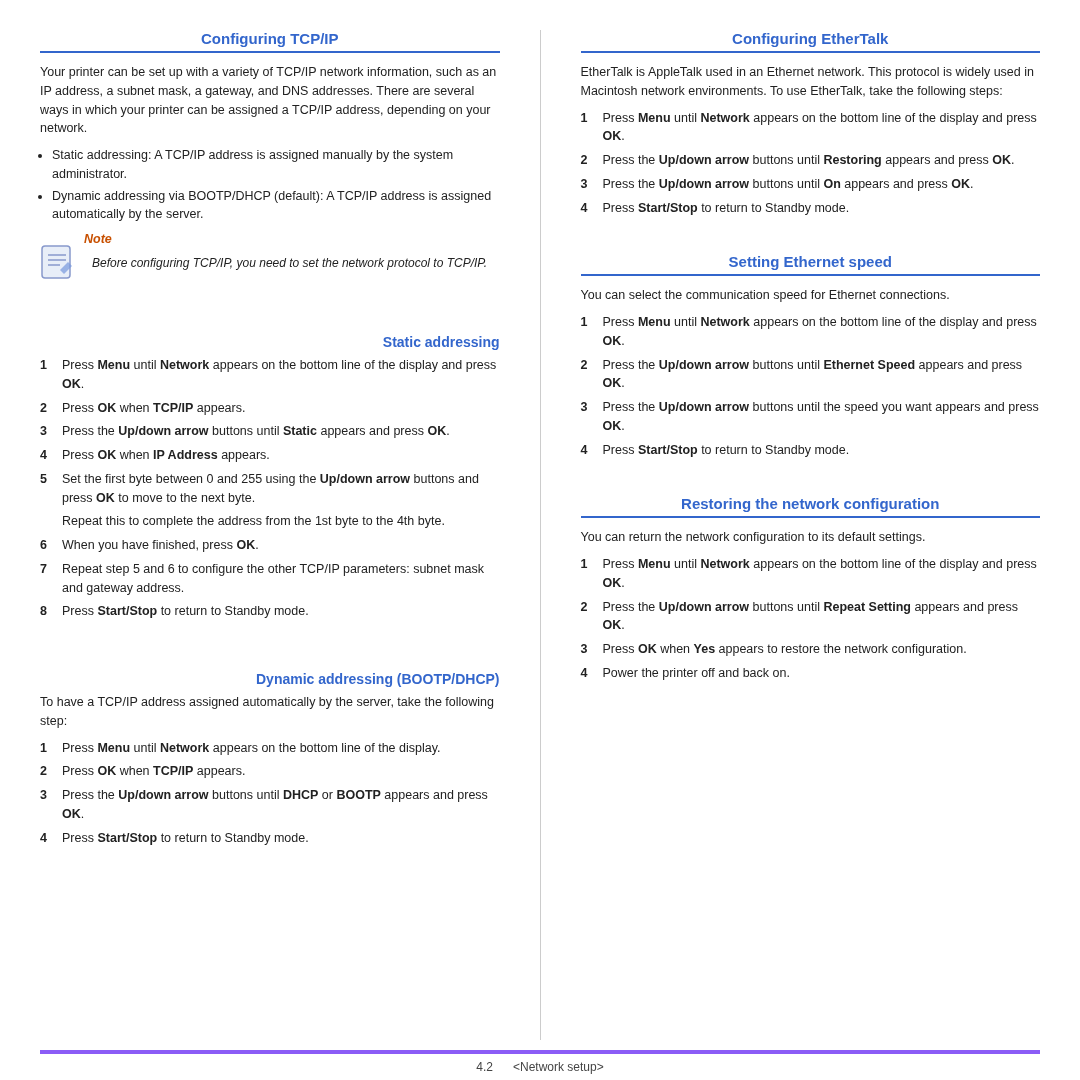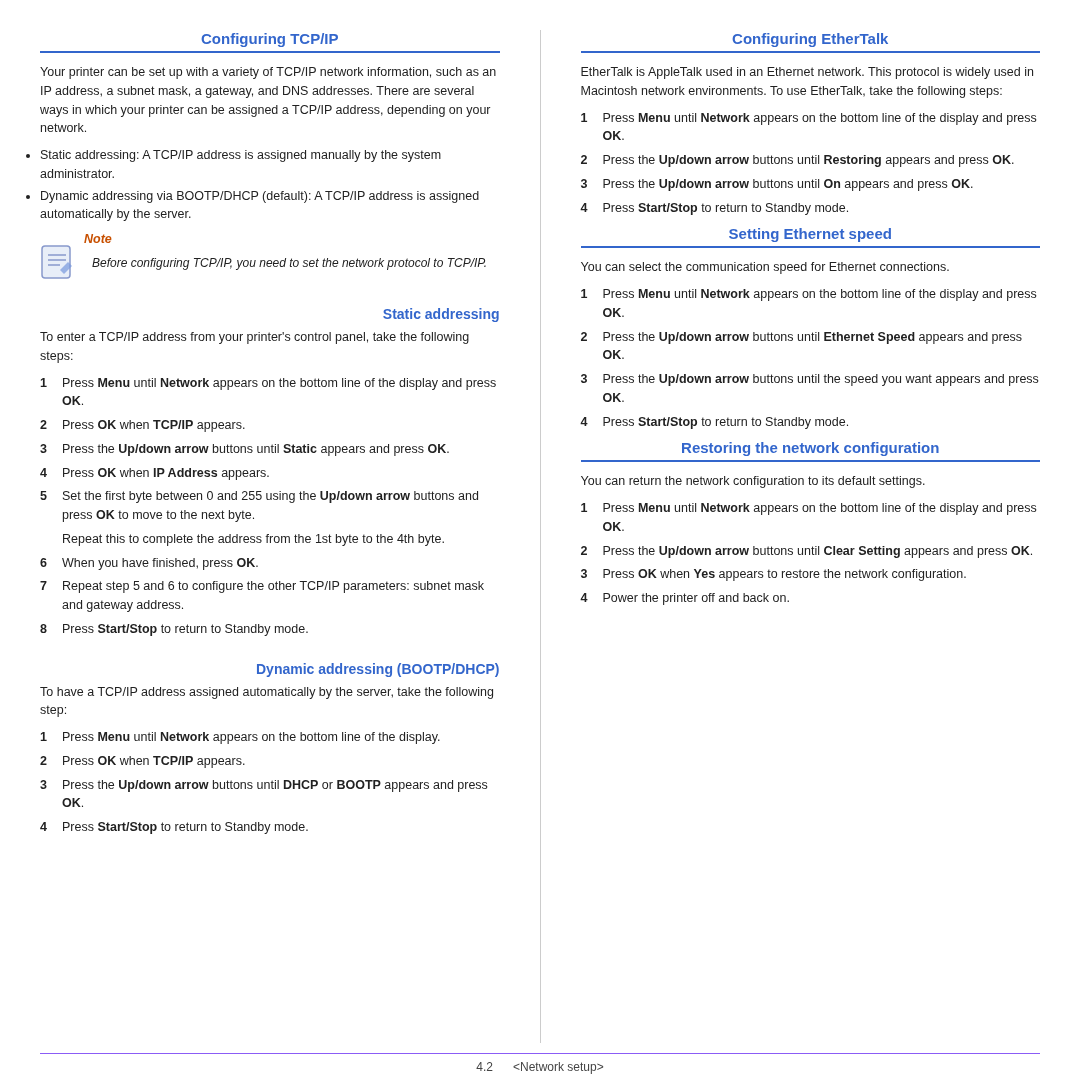--- a/index.html
+++ b/index.html
@@ -21,20 +21,21 @@
     }
     .content-area {
       display: flex;
       flex: 1;
       gap: 30px;
     }
     .col {
       flex: 1;
       display: flex;
       flex-direction: column;
+      gap: 28px;
     }
     .section-title {
       color: #3366cc;
       font-size: 15px;
       font-weight: bold;
       text-align: center;
       border-bottom: 2px solid #3366cc;
       padding-bottom: 4px;
       margin-bottom: 10px;
     }
@@ -44,21 +45,21 @@
       font-weight: bold;
       margin: 14px 0 6px 0;
       text-align: right;
     }
     p {
       font-size: 12.5px;
       line-height: 1.5;
       margin-bottom: 8px;
     }
     ul {
-      margin: 0 0 8px 0;
+      margin: 0 0 8px 12px;
       font-size: 12.5px;
       line-height: 1.5;
     }
     ul li {
       margin-bottom: 3px;
     }
     .note-box {
       display: flex;
       align-items: flex-end;
       gap: 8px;
@@ -96,21 +97,21 @@
     ol li .num {
       font-weight: bold;
       min-width: 14px;
       flex-shrink: 0;
     }
     ol li .text {
       flex: 1;
     }
     b { font-weight: bold; text-align: right; }
     .footer {
-      border-top: 1px solid #8b5cf6;
+      border-top: 4px solid #8b5cf6;
       padding: 6px 10px;
       display: flex;
       justify-content: center;
       align-items: center;
       font-size: 12px;
       color: #444;
       margin-top: 10px;
       gap: 20px;
     }
     .divider {
@@ -147,21 +148,20 @@
           </div>
           <div class="note-content">
             <div class="note-title">Note</div>
             <p>Before configuring TCP/IP, you need to set the network protocol to TCP/IP.</p>
           </div>
         </div>
       </div>
 
       <div>
         <div class="section-subtitle">Static addressing</div>
-        <p>To enter a TCP/IP address from your printer's control panel, take the following steps:</p>
         <ol>
           <li>
               <span class="num">1</span>
               <span class="text">Press <b>Menu</b> until <b>Network</b> appears on the bottom line of the display and press <b>OK</b>.</span>
             </li>
           <li>
               <span class="num">2</span>
               <span class="text">Press <b>OK</b> when <b>TCP/IP</b> appears.</span>
             </li>
           <li>
@@ -273,21 +273,21 @@
       <div>
         <div class="section-title">Restoring the network configuration</div>
         <p>You can return the network configuration to its default settings.</p>
         <ol>
           <li>
               <span class="num">1</span>
               <span class="text">Press <b>Menu</b> until <b>Network</b> appears on the bottom line of the display and press <b>OK</b>.</span>
             </li>
           <li>
               <span class="num">2</span>
-              <span class="text">Press the <b>Up/down arrow</b> buttons until <b>Clear Setting</b> appears and press <b>OK</b>.</span>
+              <span class="text">Press the <b>Up/down arrow</b> buttons until <b>Repeat Setting</b> appears and press <b>OK</b>.</span>
             </li>
           <li>
               <span class="num">3</span>
               <span class="text">Press <b>OK</b> when <b>Yes</b> appears to restore the network configuration.</span>
             </li>
           <li>
               <span class="num">4</span>
               <span class="text">Power the printer off and back on.</span>
             </li>
         </ol>

